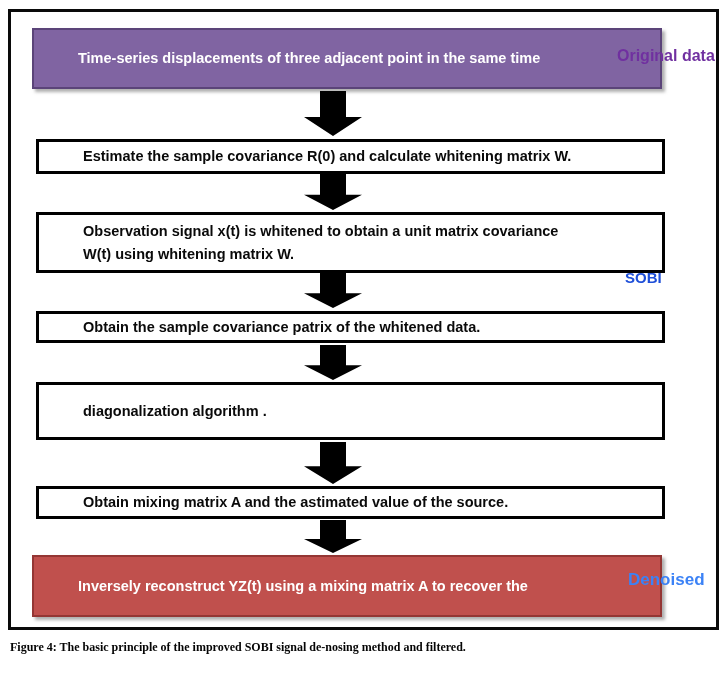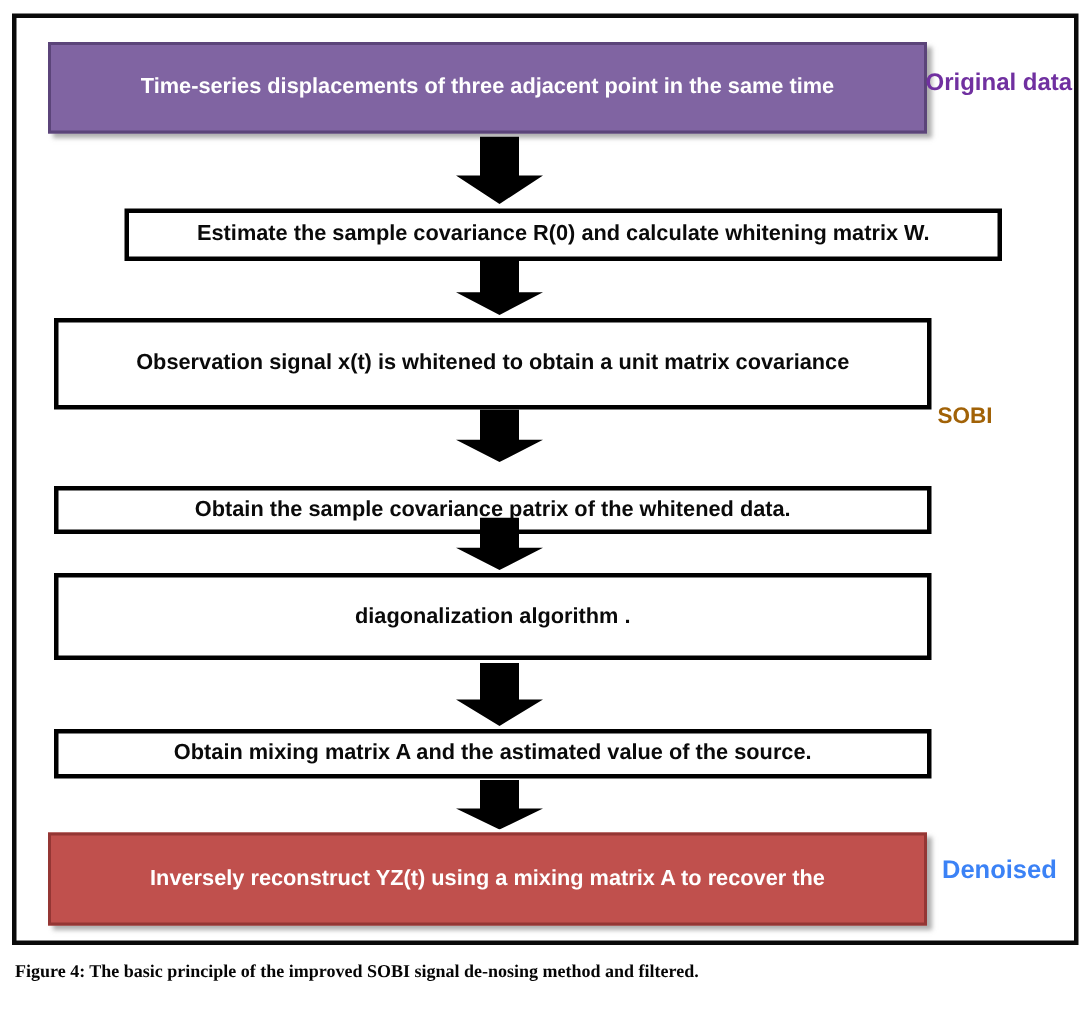--- a/index.html
+++ b/index.html
@@ -20,25 +20,26 @@
     left: 8px; top: 9px;
     width: 705px; height: 615px;
     border: 3px solid #0a0a0a;
     background: #ffffff;
   }
   .box {
     position: absolute;
     display: flex;
     flex-direction: column;
     justify-content: center;
-    align-items: center;
+    align-items: flex-start;
     text-align: center;
     font-weight: bold;
     font-size: 14.5px;
     box-sizing: content-box;
+    padding-left: 44px;
   }
   .box .line {
     display: block;
     white-space: nowrap;
     line-height: 1.55;
   }
   .accent-box {
     left: 21px;
     width: 582px;
     color: #ffffff;
@@ -55,23 +56,23 @@
     border: 2px solid #943634;
     gap: 31px;
   }
   .white-box {
     left: 25px;
     width: 579px;
     background: #ffffff;
     border: 3px solid #000000;
     color: #0a0a0a;
   }
-  .wb1 { top: 127px; height: 29px; margin-left: 47px; }
+  .wb1 { top: 127px; height: 29px; }
   .wb2 { top: 200px; height: 55px; }
-  .wb3 { top: 312px; height: 26px; }
+  .wb3 { top: 299px; height: 26px; }
   .wb4 { top: 370px; height: 52px; }
   .wb5 { top: 474px; height: 27px; }
   .arrow {
     position: absolute;
     left: 293px;
     width: 58px;
   }
   .arrow svg { display: block; width: 100%; height: 100%; }
   .ar1 { top: 79px;  height: 45px; }
   .ar2 { top: 162px; height: 36px; }
@@ -85,21 +86,21 @@
     white-space: nowrap;
   }
   #original-data-label {
     left: 617px; top: 47px;
     font-size: 16px;
     color: #7030A0;
   }
   #sobi-label {
     left: 625px; top: 269px;
     font-size: 15px;
-    color: #a16207;
+    color: #1d4ed8;
   }
   #denoised-label {
     left: 628px; top: 570px;
     font-size: 17px;
     color: #3b82f6;
   }
   #caption {
     position: absolute;
     left: 10px; top: 640px;
     width: 712px;
@@ -132,20 +133,21 @@
     </div>
 
     <div class="arrow ar2">
       <svg viewBox="0 0 58 45" preserveAspectRatio="none" aria-hidden="true">
           <polygon points="16,0 42,0 42,26 58,26 29,45 0,26 16,26" fill="#000000"></polygon>
         </svg>
     </div>
 
     <div class="box white-box wb2">
       <span class="line">Observation signal x(t) is whitened to obtain a unit matrix covariance</span>
+      <span class="line">W(t) using whitening matrix W.</span>
     </div>
 
     <div class="arrow ar3">
       <svg viewBox="0 0 58 45" preserveAspectRatio="none" aria-hidden="true">
           <polygon points="16,0 42,0 42,26 58,26 29,45 0,26 16,26" fill="#000000"></polygon>
         </svg>
     </div>
 
     <div class="box white-box wb3">
       <span class="line">Obtain the sample covariance patrix of the whitened data.</span>

